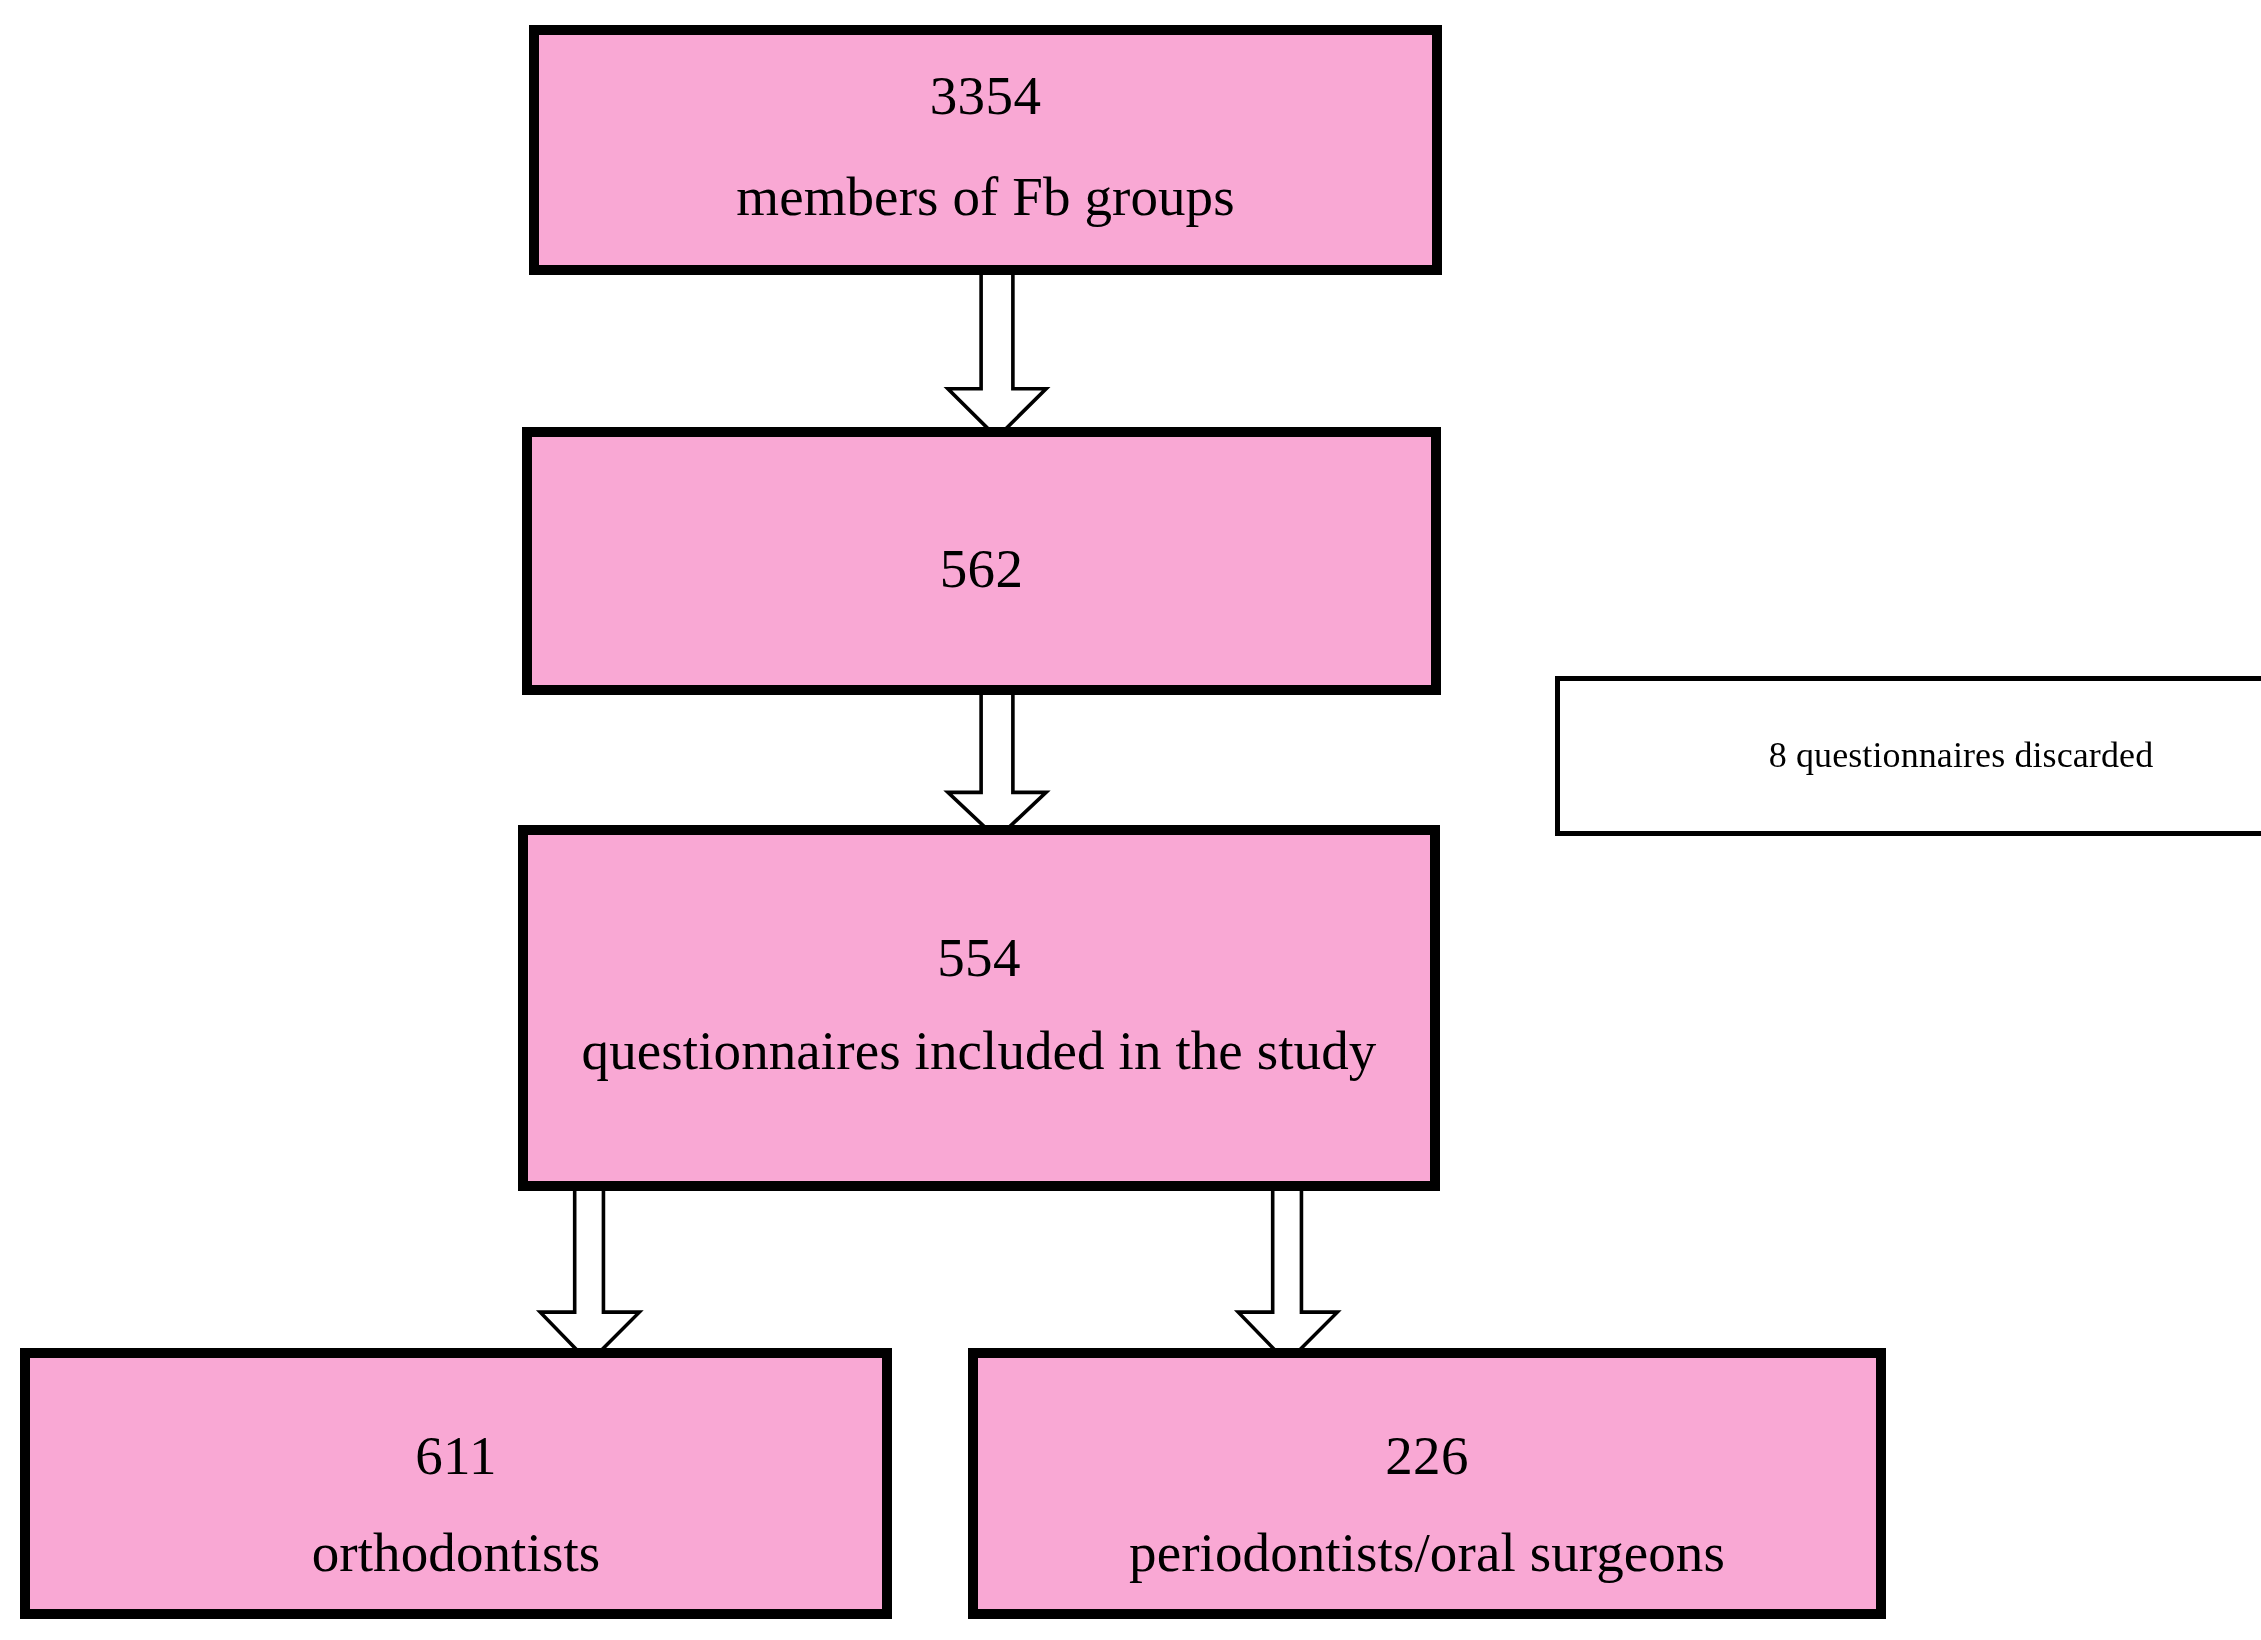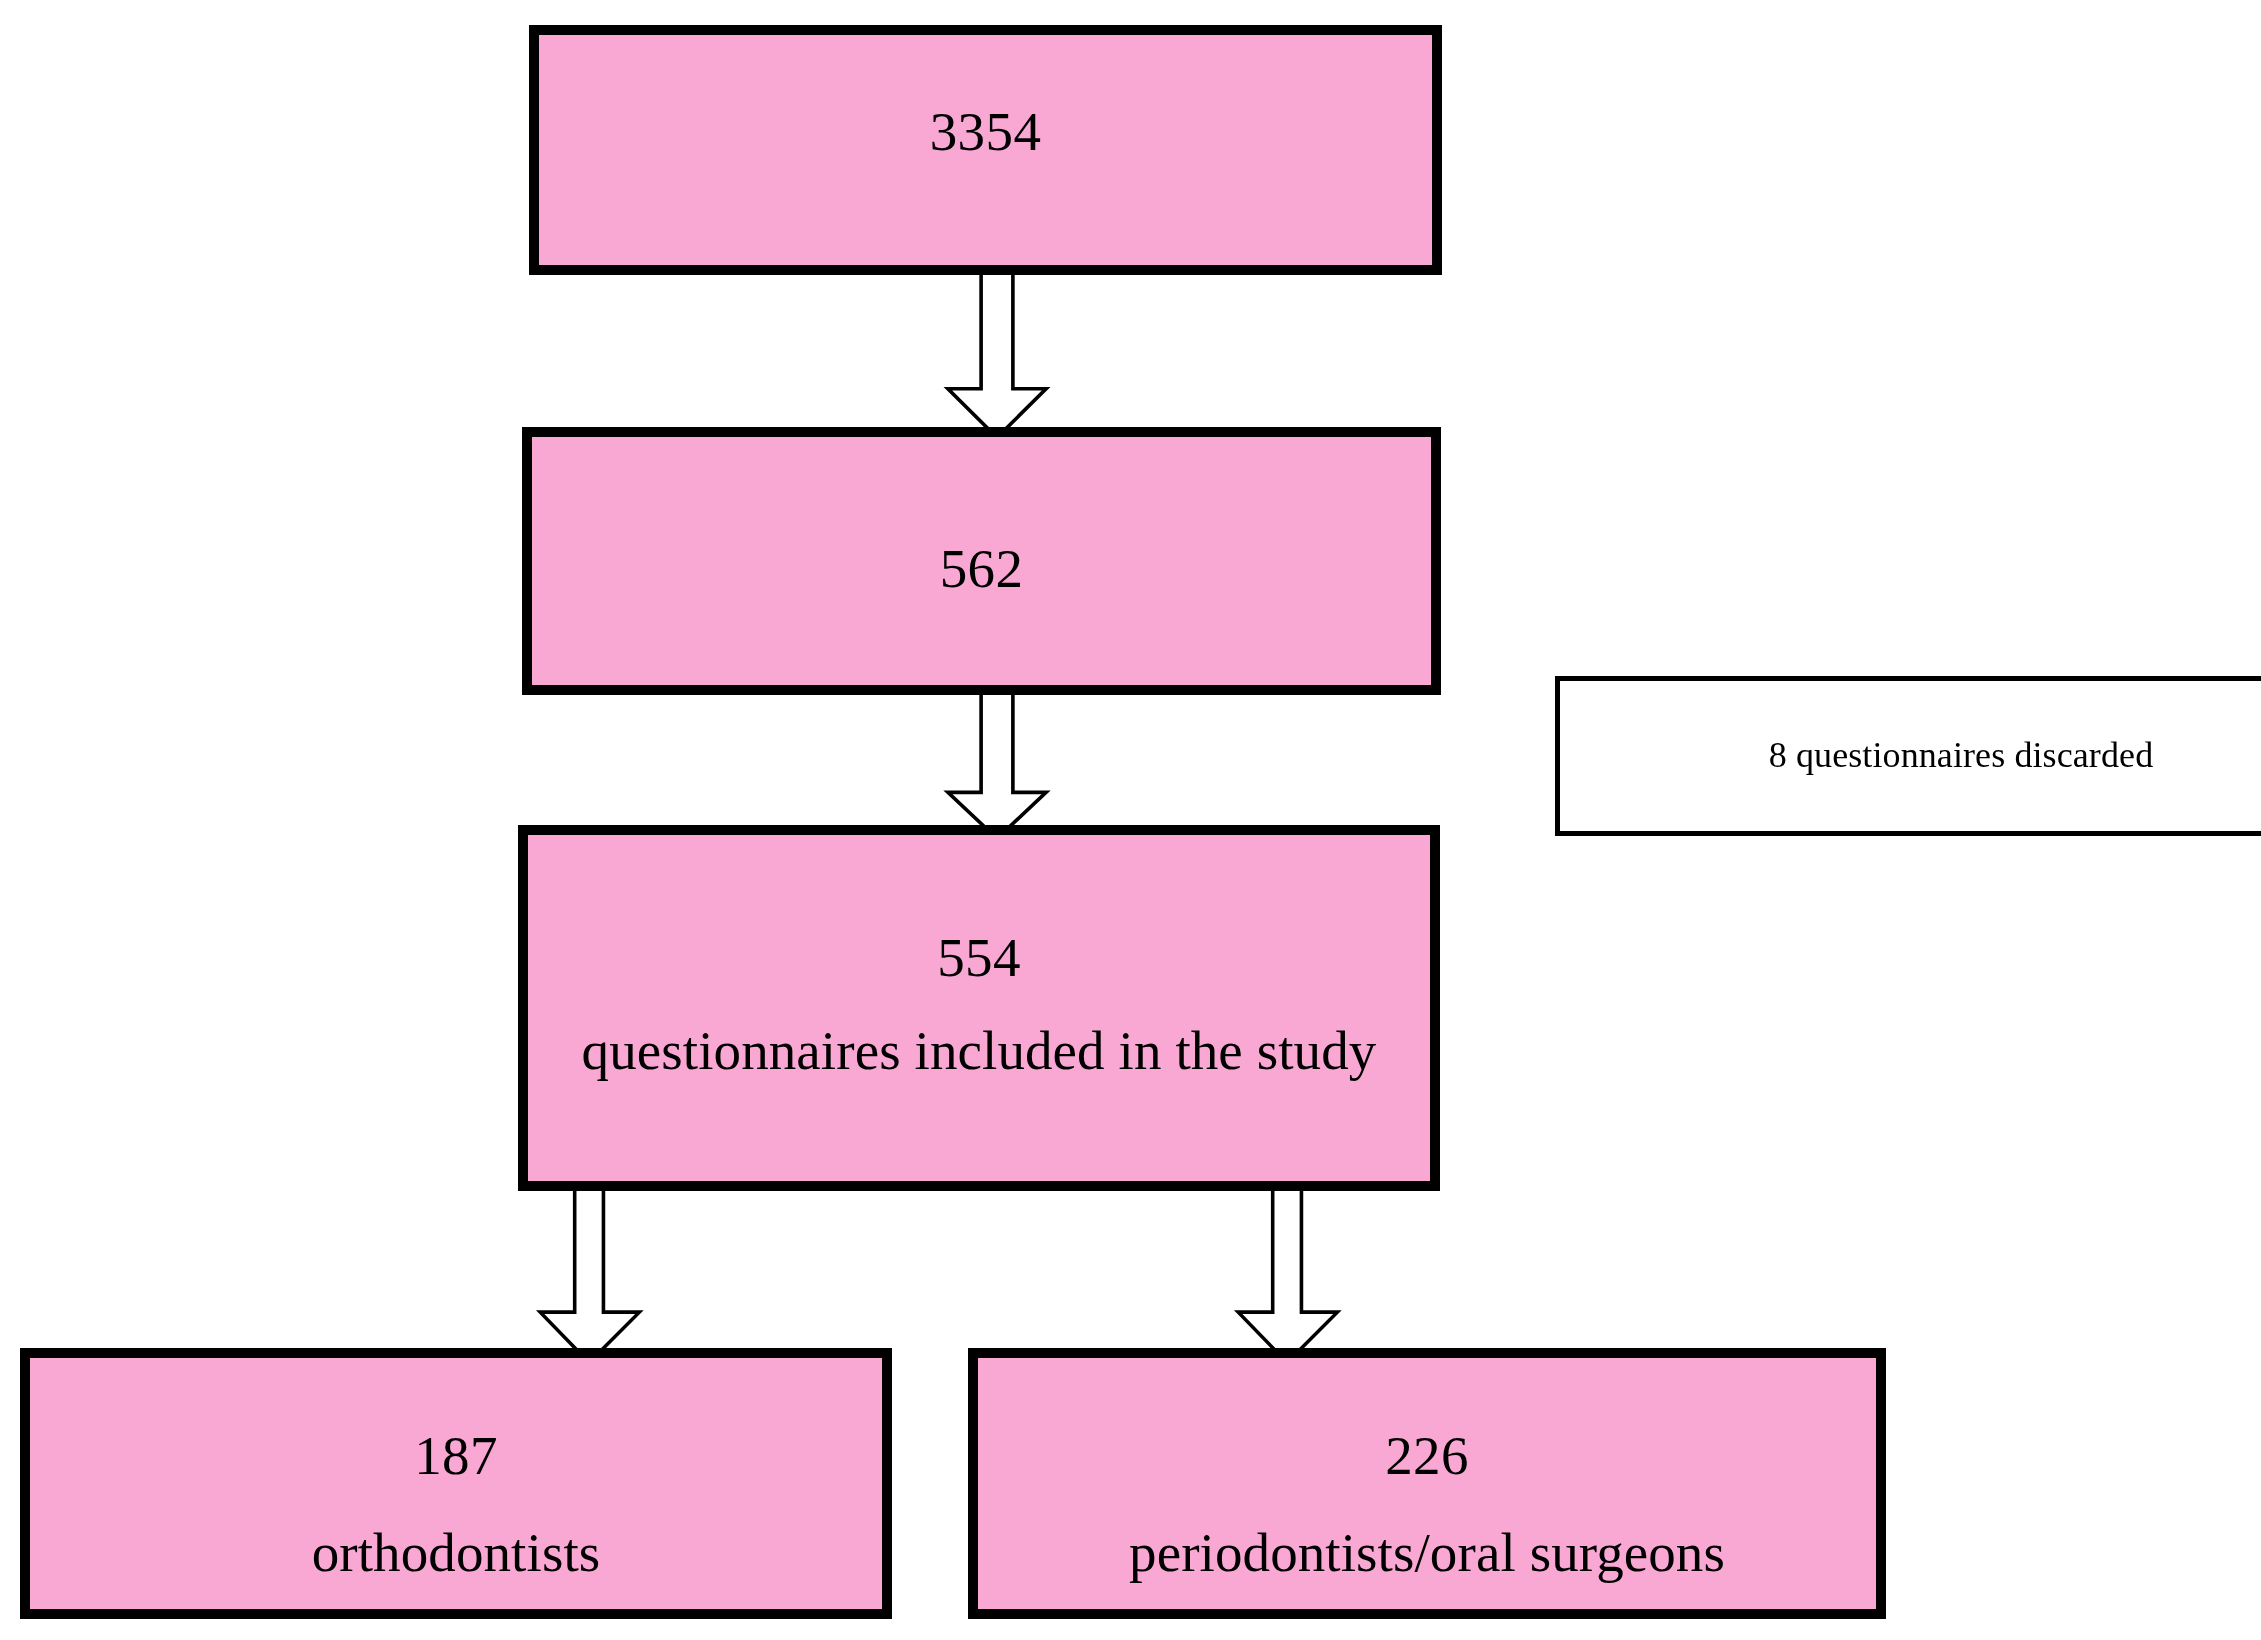--- a/index.html
+++ b/index.html
@@ -93,20 +93,21 @@
   #arrow-3-left{ left: 533px;  top: 1184px; width: 115px; height: 180px; }
   #arrow-3-right{left: 1231px; top: 1184px; width: 115px; height: 180px; }
 </style>
 </head>
 <body>
 
 <div id="canvas">
 
   <div class="flow-box gap-tall" id="box-source">
     <div class="count">3354</div>
+    <div class="label">members of Fb groups</div>
   </div>
 
   <div class="arrow" id="arrow-1-2">
     <svg viewBox="0 0 180 238" preserveAspectRatio="none">
       <polygon points="68,0 112,0 112,168 158,168 90,236 22,168 68,168"></polygon>
     </svg>
   </div>
 
   <div class="flow-box gap-mid" id="box-participants">
     <div class="count">562</div>
@@ -133,21 +134,21 @@
     </svg>
   </div>
 
   <div class="arrow" id="arrow-3-right">
     <svg viewBox="0 0 160 250" preserveAspectRatio="none">
       <polygon points="58,0 98,0 98,178 148,178 78,248 10,178 58,178"></polygon>
     </svg>
   </div>
 
   <div class="flow-box gap-mid" id="box-orthodontists">
-    <div class="count">187</div>
+    <div class="count">611</div>
     <div class="label">orthodontists</div>
   </div>
 
   <div class="flow-box gap-mid" id="box-periodontists">
     <div class="count">226</div>
     <div class="label">periodontists/oral surgeons</div>
   </div>
 
 </div>
 

